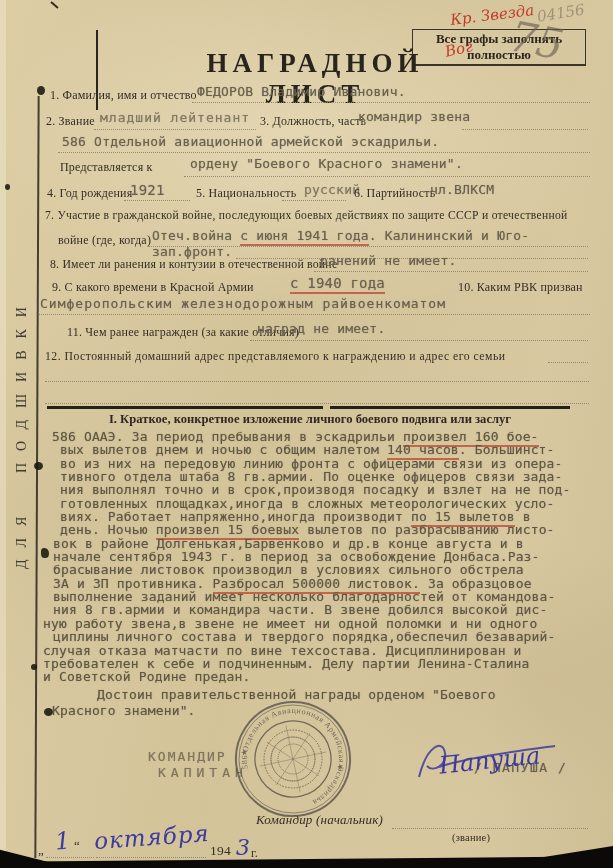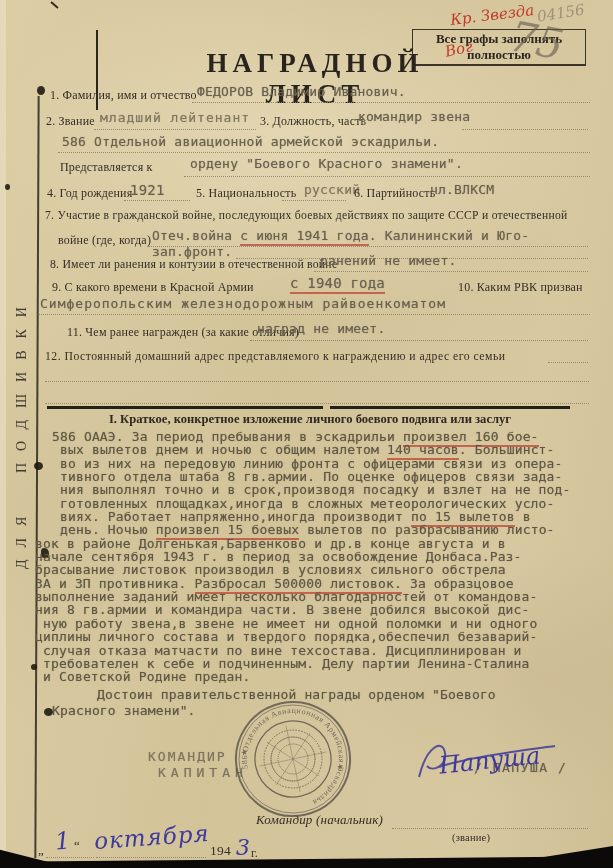--- a/index.html
+++ b/index.html
@@ -34,21 +34,21 @@
   .sideways span{position:absolute;transform:translate(-50%,-50%) rotate(-90deg);
       white-space:nowrap;font-size:14px;letter-spacing:12px;word-spacing:16px;color:#413c33;}
   .sechead{position:absolute;left:60px;top:412px;width:500px;text-align:center;
       font-weight:bold;font-size:12.6px;color:#2d2821;}
   .divseg{position:absolute;height:2.6px;background:#24201a;}
   .citation{position:absolute;left:35px;top:430px;width:552px;z-index:1;}
   .tline{font-family:"DejaVu Sans Mono",monospace;font-size:13px;line-height:13.35px;
       color:#5f5845;white-space:nowrap;letter-spacing:.15px;
       text-shadow:0 0 1px rgba(95,88,69,.6);}
   .ia{padding-left:35px}.ib{padding-left:17px}.ic{padding-left:25px}
-  .id{padding-left:0}.ie{padding-left:8px}.if{padding-left:62px}.ig{padding-left:17px}
+  .id{padding-left:18px}.ie{padding-left:8px}.if{padding-left:62px}.ig{padding-left:17px}
   .spot{position:absolute;background:#1a160f;border-radius:50%;opacity:.88;}
   .stamp{position:absolute;left:231px;top:697px;width:124px;height:124px;
       transform:rotate(-12deg);opacity:.8;z-index:2;}
   .edge{position:absolute;background:#0b0a08;z-index:5;}
   .scanleft{position:absolute;left:0;top:0;width:6px;height:868px;
       background:rgba(238,229,202,.5);}
   .sig{position:absolute;left:405px;top:733px;z-index:3;}
 </style>
 </head>
 <body>

